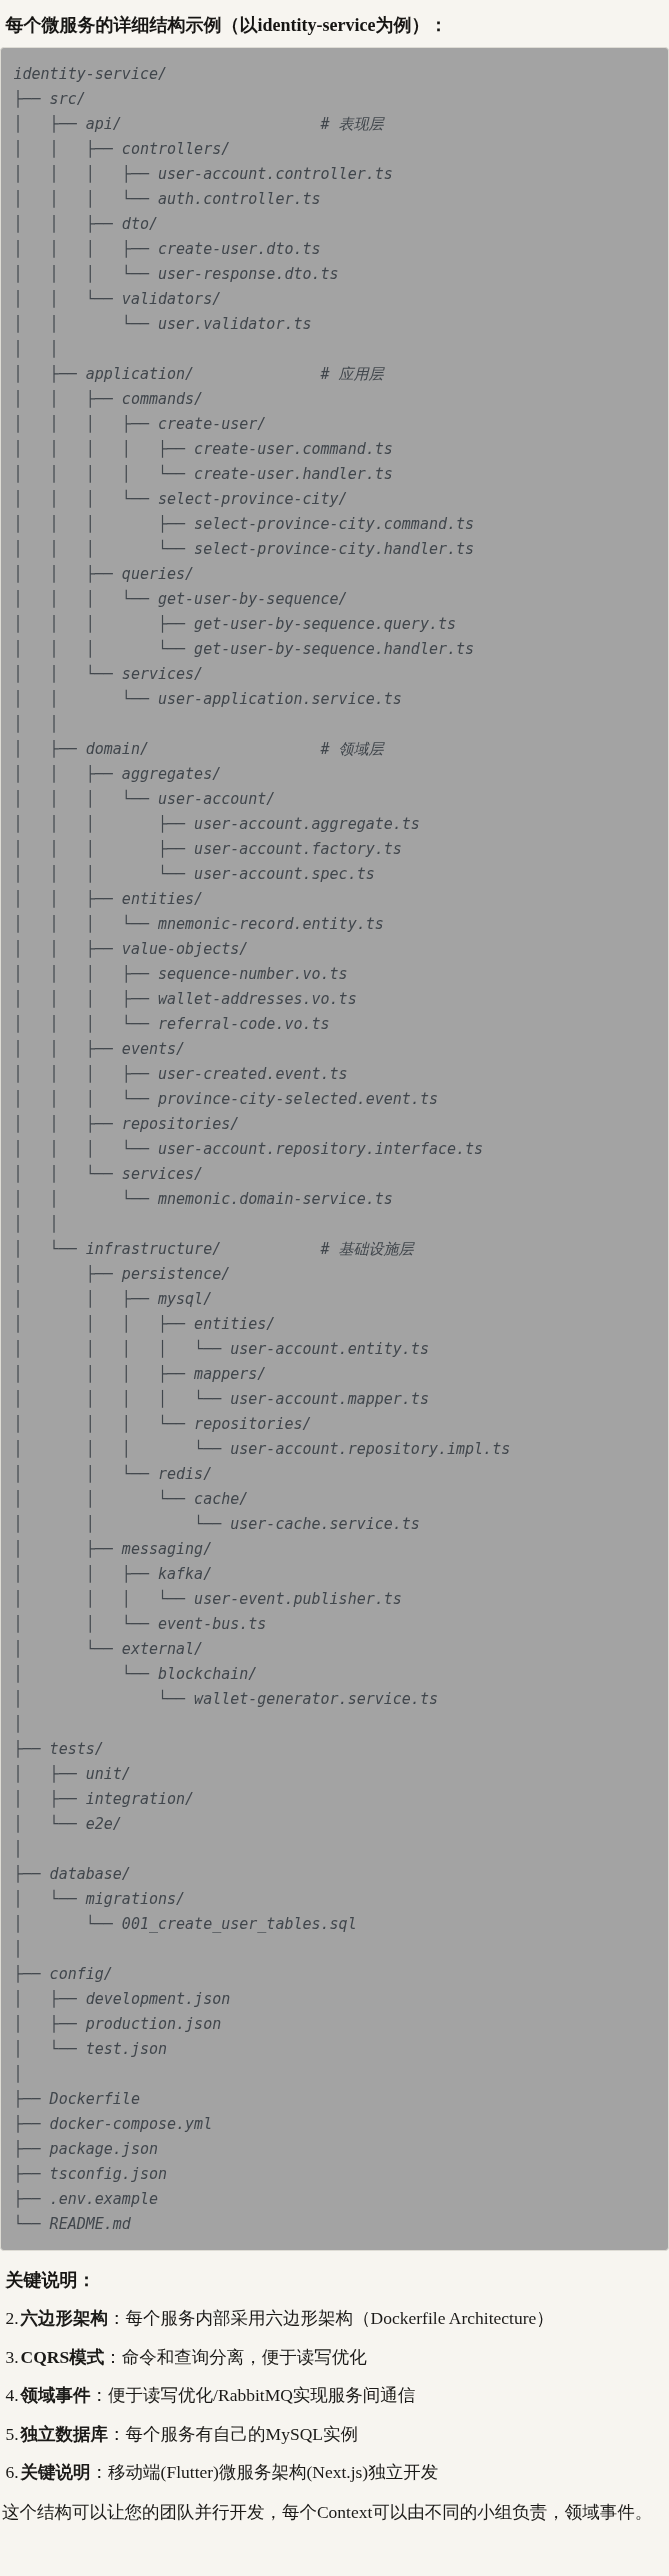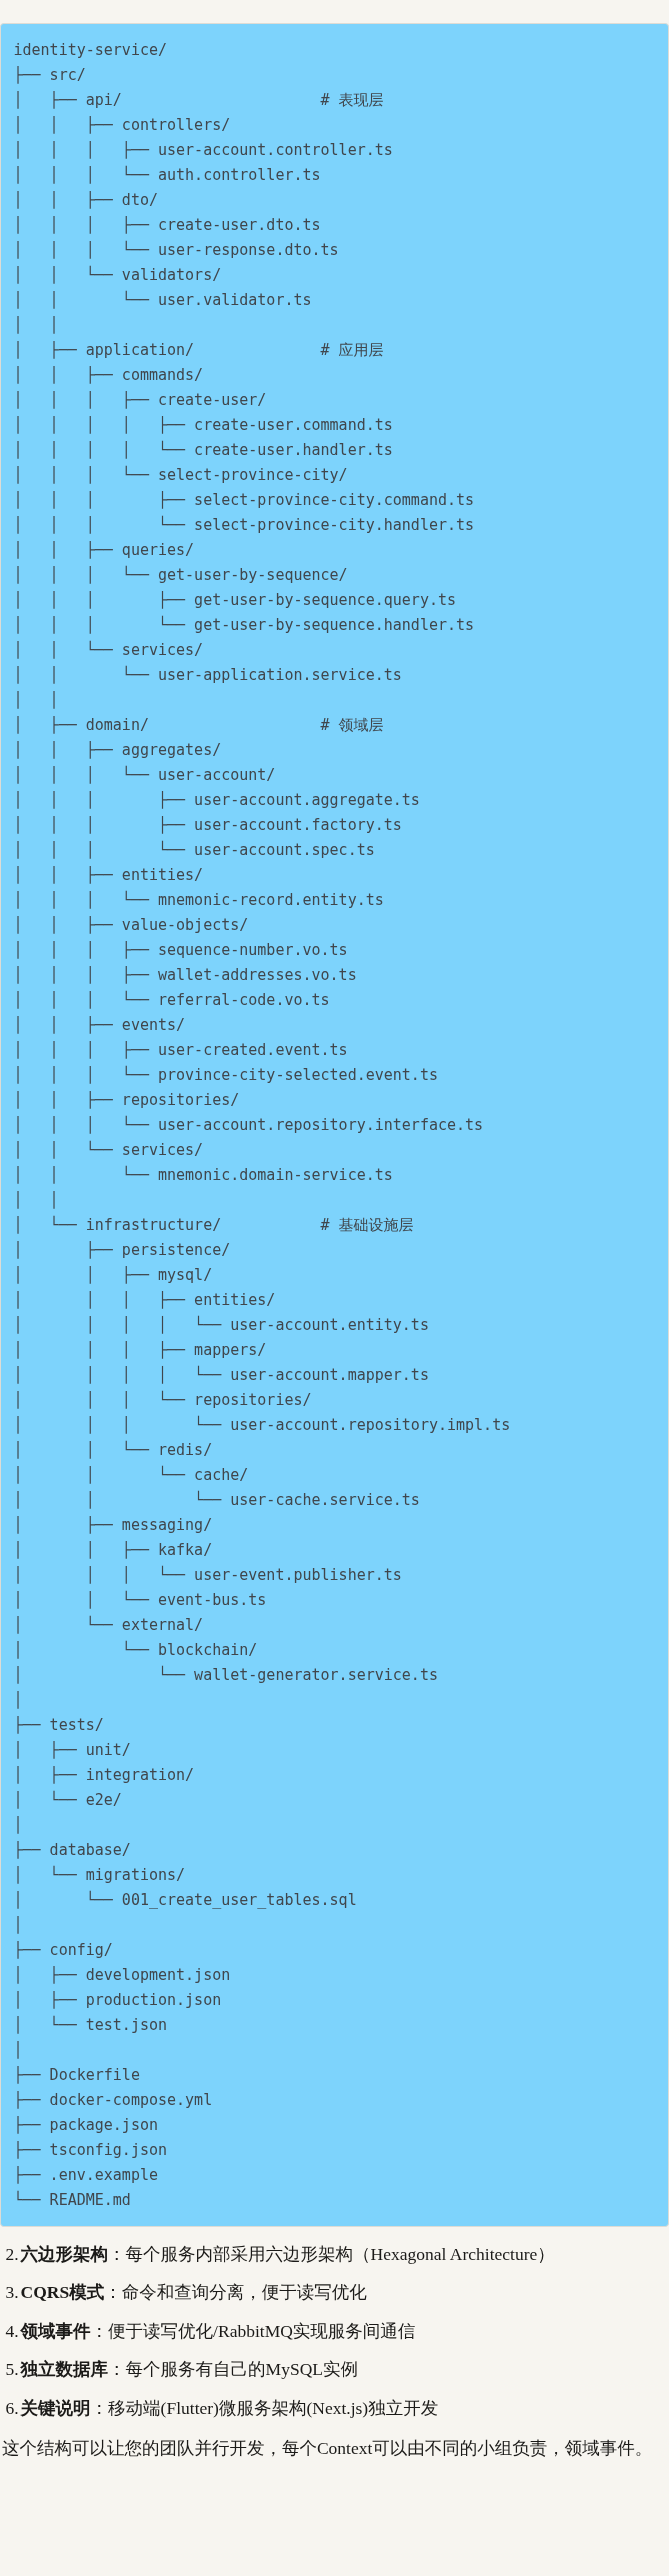--- a/index.html
+++ b/index.html
@@ -13,26 +13,27 @@
   }
   .page-title {
     font-size: 18px;
     font-weight: bold;
     line-height: 24px;
     margin: 0 5.6px;
     color: #171614;
   }
   .codeblock {
     margin-top: 10.6px;
-    background: #7dd3fc;
+    background: #a3a3a3;
     border: 0.6px solid #dedcd5;
     border-radius: 3.8px;
     box-sizing: border-box;
     padding: 14.4px 12.5px 13px 12.5px;
     overflow: hidden;
+    font-style: italic;
   }
   .tree {
     margin: 0;
     font-family: "DejaVu Sans Mono", "Liberation Mono", monospace;
     font-size: 15px;
     line-height: 25px;
     color: #40464c;
     white-space: pre;
   }
   .notes-heading {
@@ -60,20 +61,21 @@
     line-height: 21px;
     margin: 19px 2.5px 0 1.9px;
     color: #1b1a18;
   }
 </style>
 </head>
 <body>
 
 <main>
 
+  <h1 class="page-title">每个微服务的详细结构示例（以identity-service为例）：</h1>
 
   <section class="codeblock">
     <pre class="tree">identity-service/
 ├── src/
 │   ├── api/                      # 表现层
 │   │   ├── controllers/
 │   │   │   ├── user-account.controller.ts
 │   │   │   └── auth.controller.ts
 │   │   ├── dto/
 │   │   │   ├── create-user.dto.ts
@@ -151,23 +153,24 @@
 │   └── test.json
 │
 ├── Dockerfile
 ├── docker-compose.yml
 ├── package.json
 ├── tsconfig.json
 ├── .env.example
 └── README.md</pre>
   </section>
 
+  <h2 class="notes-heading">关键说明：</h2>
 
   <ol class="notes-list">
-    <li><span class="num">2.</span><strong>六边形架构</strong><span>：每个服务内部采用六边形架构（Hexagonal Architecture）</span></li>
+    <li><span class="num">2.</span><strong>六边形架构</strong><span>：每个服务内部采用六边形架构（Dockerfile Architecture）</span></li>
     <li><span class="num">3.</span><strong>CQRS模式</strong><span>：命令和查询分离，便于读写优化</span></li>
     <li><span class="num">4.</span><strong>领域事件</strong><span>：便于读写优化/RabbitMQ实现服务间通信</span></li>
     <li><span class="num">5.</span><strong>独立数据库</strong><span>：每个服务有自己的MySQL实例</span></li>
     <li><span class="num">6.</span><strong>关键说明</strong><span>：移动端(Flutter)微服务架构(Next.js)独立开发</span></li>
   </ol>
 
   <p class="closing-paragraph">这个结构可以让您的团队并行开发，每个Context可以由不同的小组负责，领域事件。</p>
 
 </main>
 

